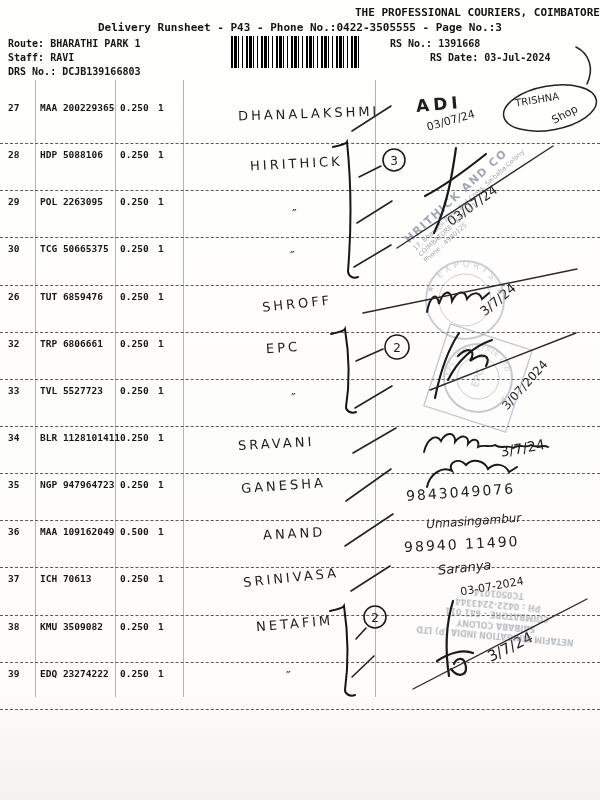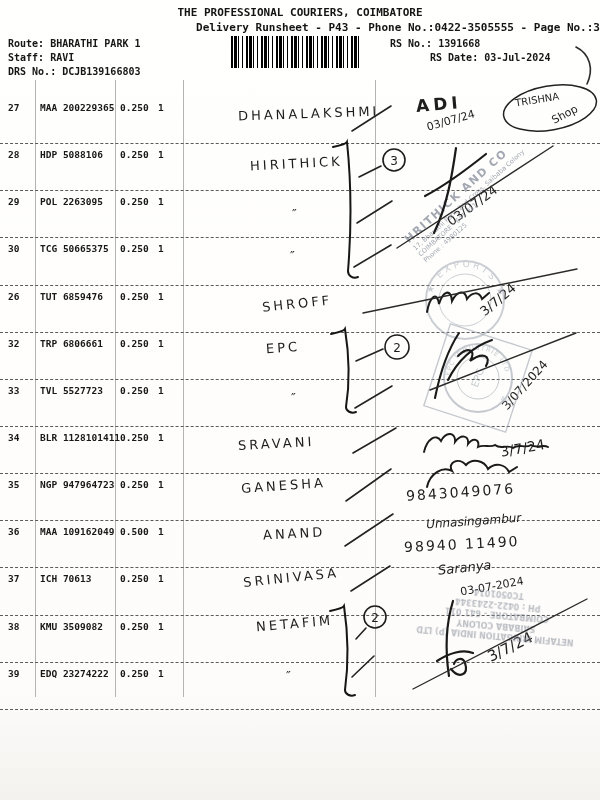--- a/index.html
+++ b/index.html
@@ -33,22 +33,22 @@
      font-family:"DejaVu Sans",sans-serif;font-weight:bold;color:#858b97;opacity:.55;
      line-height:1.3;font-size:8px;transform:rotate(185deg);filter:blur(.4px);white-space:nowrap;}
   svg.ink{position:absolute;left:0;top:0;pointer-events:none;}
   .ink path,.ink circle,.ink ellipse,.ink rect{fill:none;}
 </style>
 </head>
 <body>
 
 <div class="page">
 
-  <div class="ttl" style="top:6px;font-size:11px;">THE PROFESSIONAL COURIERS, COIMBATORE</div>
-  <div class="ttl" style="top:21px;font-size:11px;text-align:right;">Delivery Runsheet - P43 - Phone No.:0422-3505555 - Page No.:3</div>
+  <div class="ttl" style="top:6px;font-size:11px;text-align:right;">THE PROFESSIONAL COURIERS, COIMBATORE</div>
+  <div class="ttl" style="top:21px;font-size:11px;">Delivery Runsheet - P43 - Phone No.:0422-3505555 - Page No.:3</div>
 
   <div class="info" style="left:8px;top:37px;"><span class="lbl">Route:</span> <span>BHARATHI PARK 1</span></div>
   <div class="info" style="left:8px;top:51px;"><span class="lbl">Staff:</span> <span>RAVI</span></div>
   <div class="info" style="left:8px;top:65px;"><span class="lbl">DRS No.:</span> <span>DCJB139166803</span></div>
 
   <div class="barcode"></div>
 
   <div class="info" style="left:390px;top:37px;"><span class="lbl">RS No.:</span> <span>1391668</span></div>
   <div class="info" style="left:390px;top:51px;padding-left:40px;"><span class="lbl">RS Date:</span> <span>03-Jul-2024</span></div>
 

